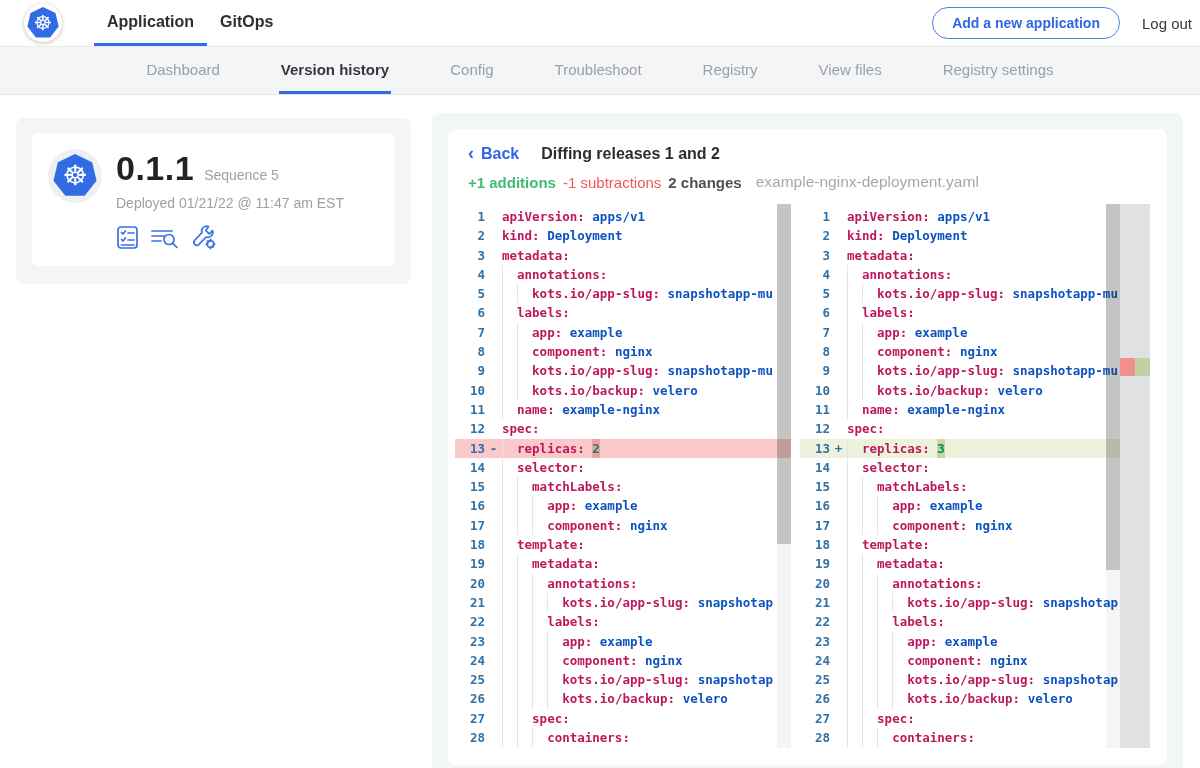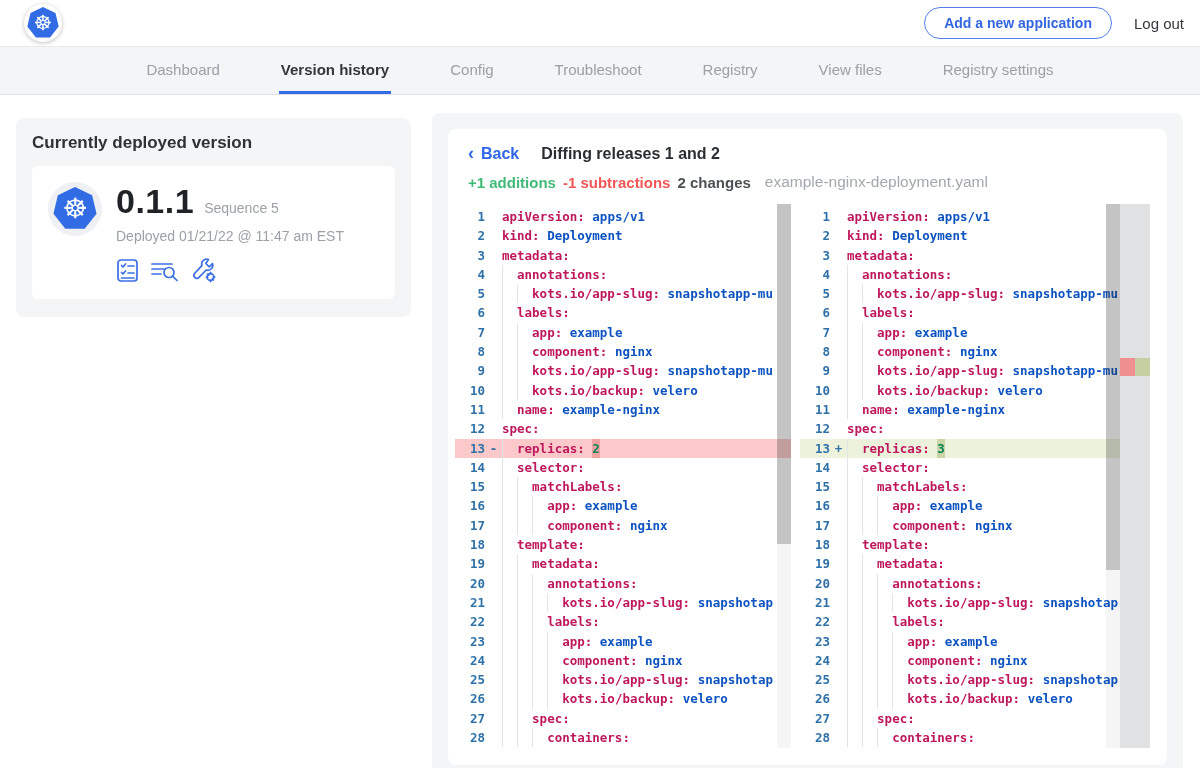--- a/index.html
+++ b/index.html
@@ -29,21 +29,21 @@
     display: flex; align-items: center; justify-content: center;
   }
   .hepta .wheel { color: #fff; font-size: 21px; line-height: 1; font-family: "DejaVu Sans", sans-serif; }
   .top-tabs { display: flex; margin-left: 32px; }
   .top-tab {
     display: flex; align-items: center; padding: 0 13px;
     font-size: 16px; font-weight: 700; color: #2b2f33;
     border-bottom: 3px solid transparent; cursor: pointer;
   }
   .top-tab.active { border-bottom-color: #326de6; }
-  .topbar-right { margin-left: auto; display: flex; align-items: center; gap: 22px; padding-right: 16px; }
+  .topbar-right { margin-left: auto; display: flex; align-items: center; gap: 22px; padding-right: 8px; }
   .add-app-btn {
     background: #fff; border: 1px solid #5580ea; color: #3366e0;
     font-family: "Liberation Sans", sans-serif;
     font-size: 14px; font-weight: 700; padding: 7px 19px; border-radius: 16px; cursor: pointer;
   }
   .logout { font-size: 15px; color: #35393d; cursor: pointer; }
 
   
   .subnav {
     position: absolute; top: 47px; left: 0; width: 1200px; height: 48px;
@@ -87,21 +87,21 @@
   .diff-card {
     position: absolute; left: 16px; top: 16px; width: 719px; height: 636px;
     background: #fff; border-radius: 8px; padding: 16px 0 0 0;
   }
   .diff-head { padding: 0 20px; display: flex; align-items: center; }
   .back-link { color: #2f66e8; font-size: 16px; font-weight: 700; cursor: pointer; display: flex; align-items: center; gap: 7px; }
   .back-chevron { font-size: 18px; line-height: 1; transform: translateY(-1px); }
   .diff-title { margin-left: 22px; font-size: 16px; font-weight: 700; color: #2a2e33; }
   .diff-stats { padding: 0 20px; margin-top: 10px; font-size: 15px; display: flex; align-items: flex-end; gap: 7px; }
   .stat-add { color: #3fbb77; font-weight: 700; }
-  .stat-sub { color: #f25757; font-weight: 700; }
+  .stat-sub { color: #f25757; font-weight: 400; }
   .stat-chg { color: #4c5156; font-weight: 700; }
   .diff-filename { color: #a2a8ad; font-size: 15.5px; margin-left: 7px; font-weight: 400; }
 
   
   .panes { display: flex; margin-top: 13px; padding-left: 7px; gap: 9px; height: 544px; }
   .pane { position: relative; overflow: hidden; background: #fff; flex: none; }
   .pane-left { width: 336px; }
   .pane-right { width: 350px; }
   .code {
     position: absolute; inset: 0; padding-top: 3px;
@@ -136,38 +136,45 @@
 </style>
 </head>
 <body>
 
 <div class="topbar">
   <div class="logo-badge">
     <div class="hepta">
       <span class="wheel">☸</span>
     </div>
   </div>
+  <div class="top-tabs">
+    <div class="top-tab active">
+      <span>Application</span>
+    </div>
+    <div class="top-tab">
+      <span>GitOps</span>
+    </div>
+  </div>
   <div class="topbar-right">
     <button class="add-app-btn">Add a new application</button>
     <span class="logout">Log out</span>
   </div>
 </div>
 
 <div class="subnav">
   <div class="subnav-item">Dashboard</div>
   <div class="subnav-item active">Version history</div>
   <div class="subnav-item">Config</div>
   <div class="subnav-item">Troubleshoot</div>
   <div class="subnav-item">Registry</div>
   <div class="subnav-item">View files</div>
   <div class="subnav-item">Registry settings</div>
 </div>
 
 <div class="deployed-card">
-  <div class="deployed-title">Currently deployed version</div>
   <div class="deployed-inner">
     <div class="k8s-ring">
       <div class="hepta">
         <span class="wheel">☸</span>
       </div>
     </div>
     <div>
       <div class="version-row">
         <span class="version-number">0.1.1</span>
         <span class="sequence">Sequence 5</span>

